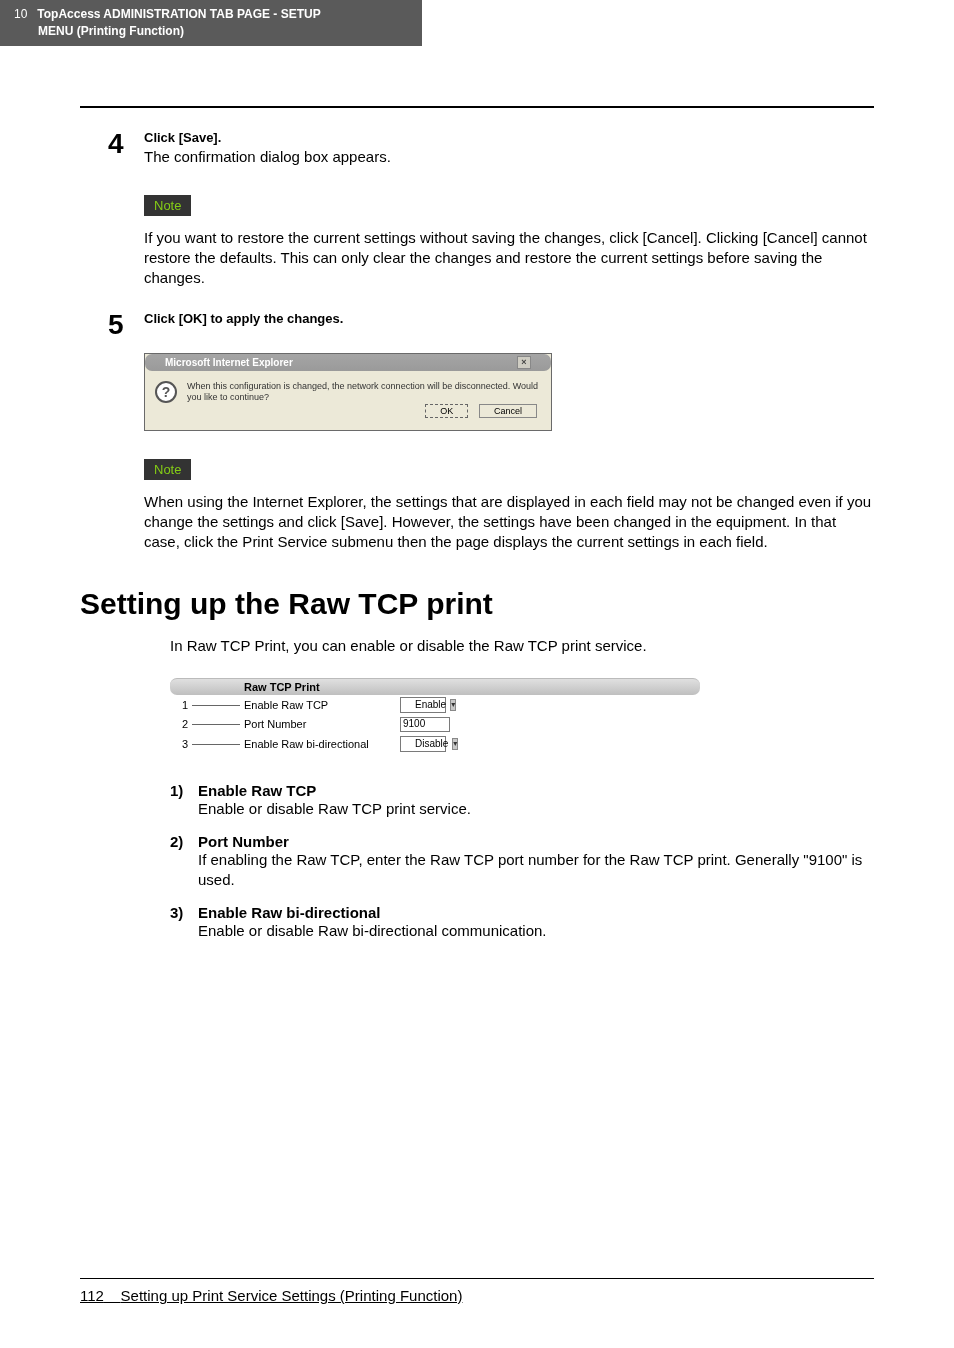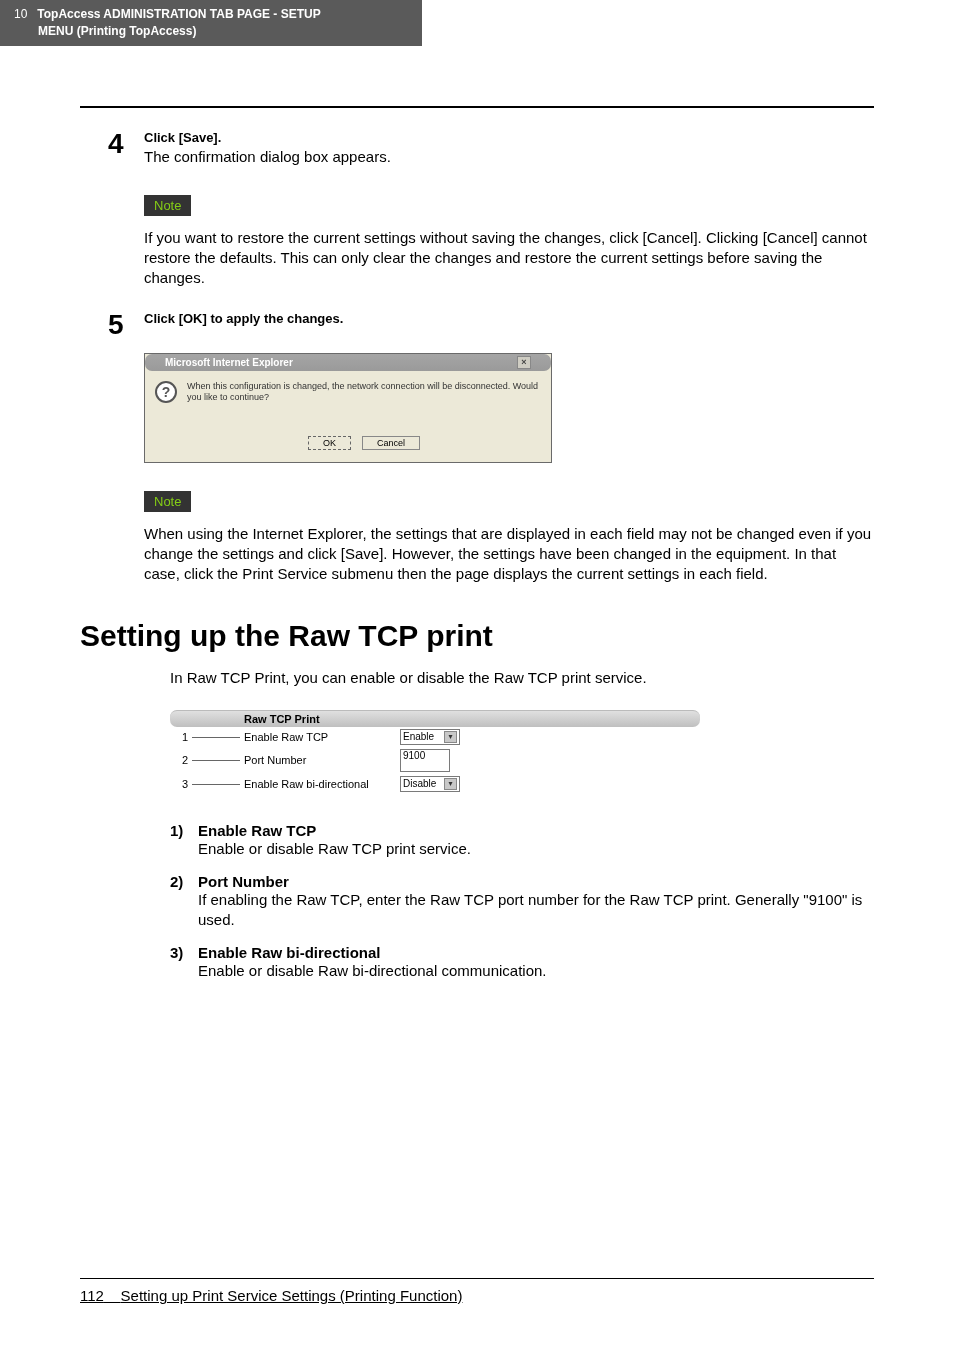--- a/index.html
+++ b/index.html
@@ -92,21 +92,21 @@
     .q-icon {
       width: 22px; height: 22px;
       border: 2px solid #555; border-radius: 50%;
       display: flex; align-items: center; justify-content: center;
       background: #fff;
       font-size: 14px; font-weight: 700; color: #555;
       flex-shrink: 0;
     }
     .ie-msg { font-family: Tahoma, sans-serif; }
     .ie-message { font-size: 9px; color: #333; line-height: 1.3; }
-    .ie-buttons { text-align: center; margin-top: 32px; }
+    .ie-buttons { text-align: right; margin-top: 0; }
     .ie-btn {
       display: inline-block;
       border: 1px solid #888;
       background: #ece9d8;
       font-size: 9px;
       padding: 1px 14px;
       margin: 0 4px;
       font-family: Tahoma, sans-serif;
     }
     .ie-btn.ok { border: 1px dashed #666; }
@@ -139,40 +139,40 @@
     .raw-num { width: 18px; text-align: right; margin-right: 4px; }
     .raw-line { width: 48px; border-top: 1px solid #666; height: 1px; margin-top: 1px; }
     .raw-label { width: 160px; padding-left: 4px; }
     .raw-ctrl {
       display: flex; align-items: center;
     }
     .dd {
       border: 1px solid #7a7a7a;
       background: #fff;
       font-size: 10px;
-      padding: 0 2px;
+      padding: 0 14px;
       display: flex;
       align-items: center;
       gap: 4px;
-      width: 60px;
+      width: 46px;
       height: 16px;
       justify-content: space-between;
     }
     .dd .arrow {
       background: #c8c8c8;
       width: 13px; height: 12px;
       border: 1px solid #888;
       display: flex; align-items: center; justify-content: center;
       font-size: 8px; color: #333;
     }
     .inp {
       border: 1px solid #7a7a7a;
       background: #fff; font-size: 10px;
       padding: 0 2px;
-      width: 50px; height: 23px;
+      width: 50px; height: 15px;
     }
     .defs { margin-left: 170px; margin-right: 80px; margin-top: 28px; }
     .def { display: flex; margin-bottom: 14px; }
     .def-num { font-weight: 700; width: 28px; }
     .def-body { flex: 1; }
     .def-title { font-weight: 700; }
     .def-text { font-size: 15px; line-height: 1.35; }
     .footer {
       position: absolute;
       bottom: 44px;
@@ -184,21 +184,21 @@
     .footer-text { font-size: 15px; }
   </style>
 </head>
 <body>
 
 <div class="header-tab">
   <div>
     <span class="ch-num">10</span>
     <strong>TopAccess ADMINISTRATION TAB PAGE - SETUP</strong>
   </div>
-  <div class="line2"><strong>MENU (Printing TopAccess)</strong></div>
+  <div class="line2"><strong>MENU (Printing Function)</strong></div>
 </div>
 
 <hr class="rule top-rule">
 
 <div class="step">
   <div class="step-num">4</div>
   <div class="step-body">
     <div class="step-title">Click [Save].</div>
     <div class="step-text">The confirmation dialog box appears.</div>
   </div>

